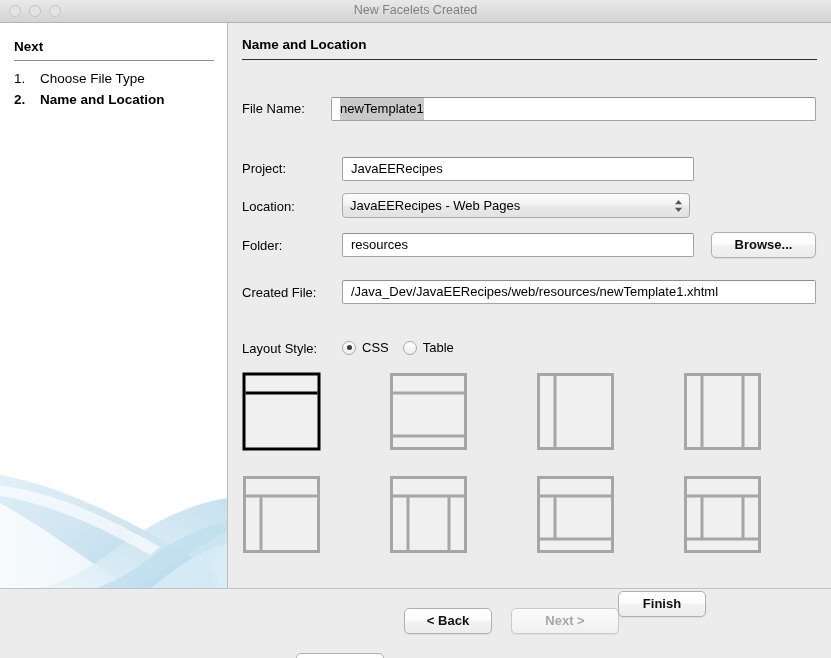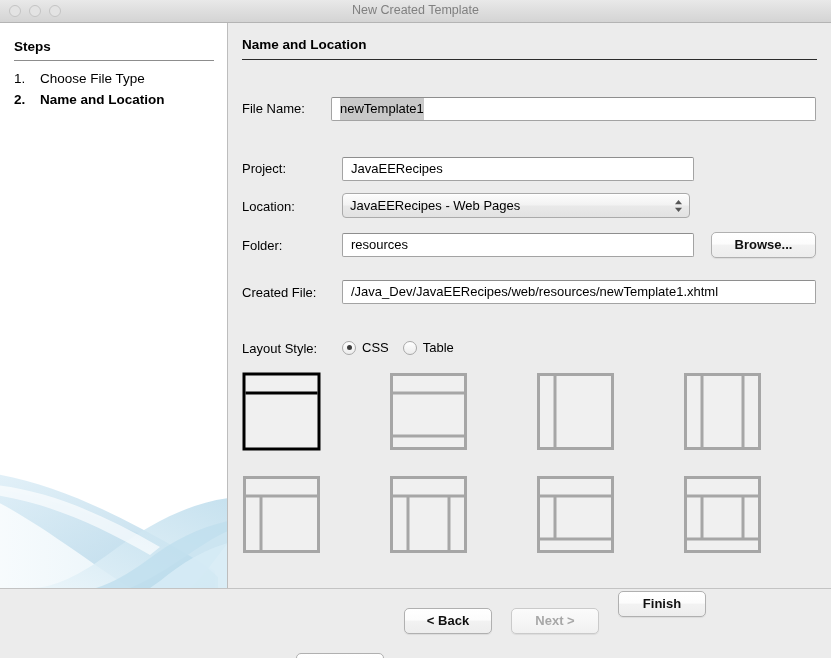--- a/index.html
+++ b/index.html
@@ -245,25 +245,25 @@
 <body>
 
 <div id="window">
 
   <div class="titlebar">
     <div class="traffic">
       <div class="tl"></div>
       <div class="tl"></div>
       <div class="tl"></div>
     </div>
-    <div class="titletext">New Created Template</div>
+    <div class="titletext">New Facelets Created</div>
   </div>
 
   <div class="steps-panel">
-    <div class="steps-title">Steps</div>
+    <div class="steps-title">Next</div>
     <div class="steps-rule"></div>
     <div class="steps-list">
       <div class="step-row">
         <span class="step-num">1.</span>
         <span>Choose File Type</span>
       </div>
       <div class="step-row current">
         <span class="step-num">2.</span>
         <span>Name and Location</span>
       </div>
@@ -407,17 +407,17 @@
           <line x1="60" y1="22" x2="60" y2="63" stroke="#a6a6a6" stroke-width="3"></line>
         </svg>
       </div>
 
     </div>
   </div>
 
   <div class="bottombar">
     <div class="btn" style="left:296px; top:19px; width:88px;margin-top:45px;">Help</div>
     <div class="btn" style="left:404px; top:19px; width:88px;">&lt; Back</div>
-    <div class="btn disabled" style="left:511px; top:19px; width:88px;">Next &gt;</div>
+    <div class="btn disabled" style="left:511px; top:19px; width:108px;">Next &gt;</div>
     <div class="btn" style="left:618px; top:2px; width:88px;">Finish</div>
   </div>
 
 </div>
 
 </body></html>

